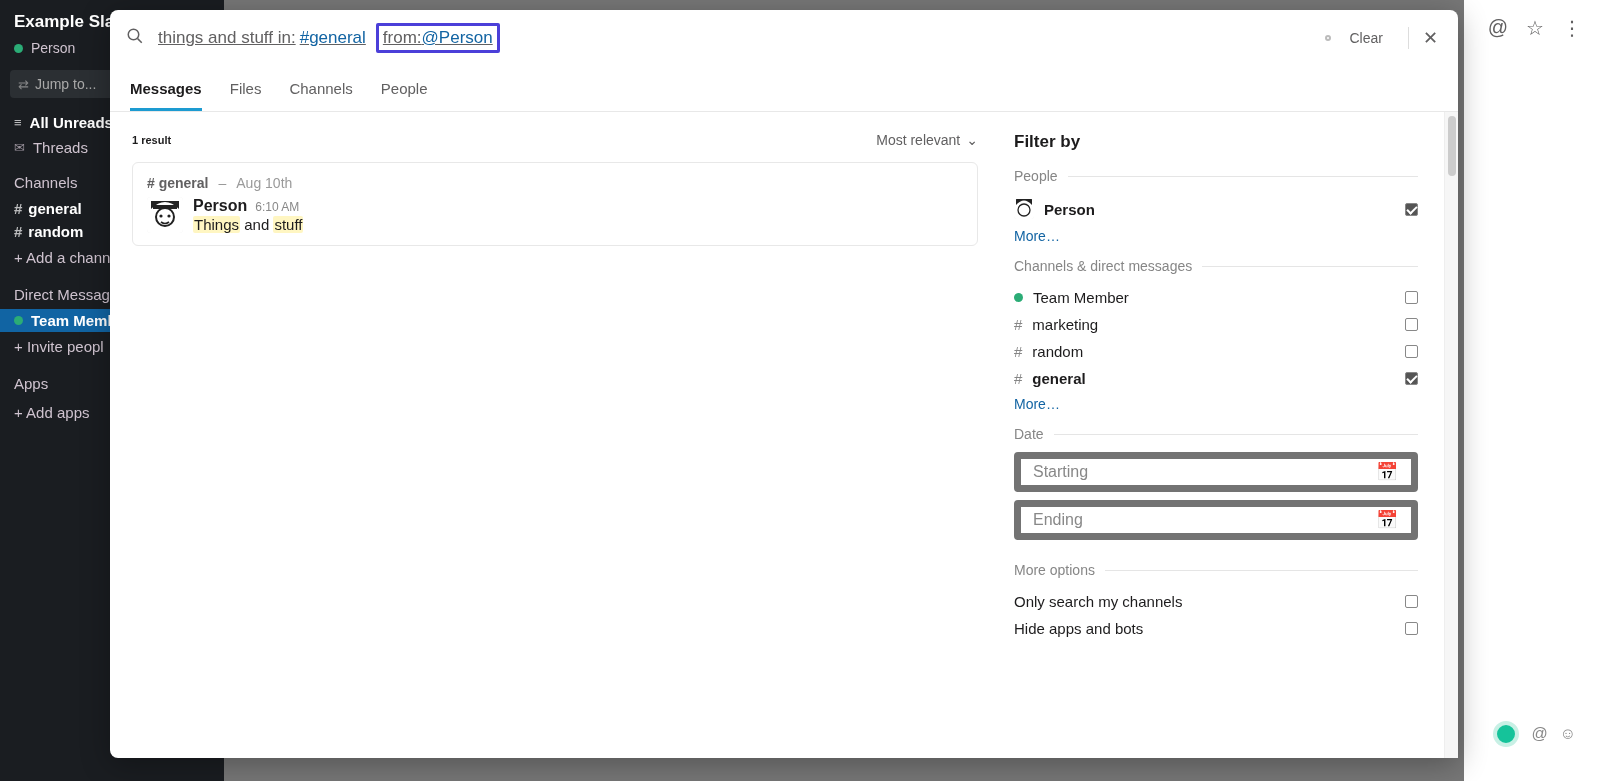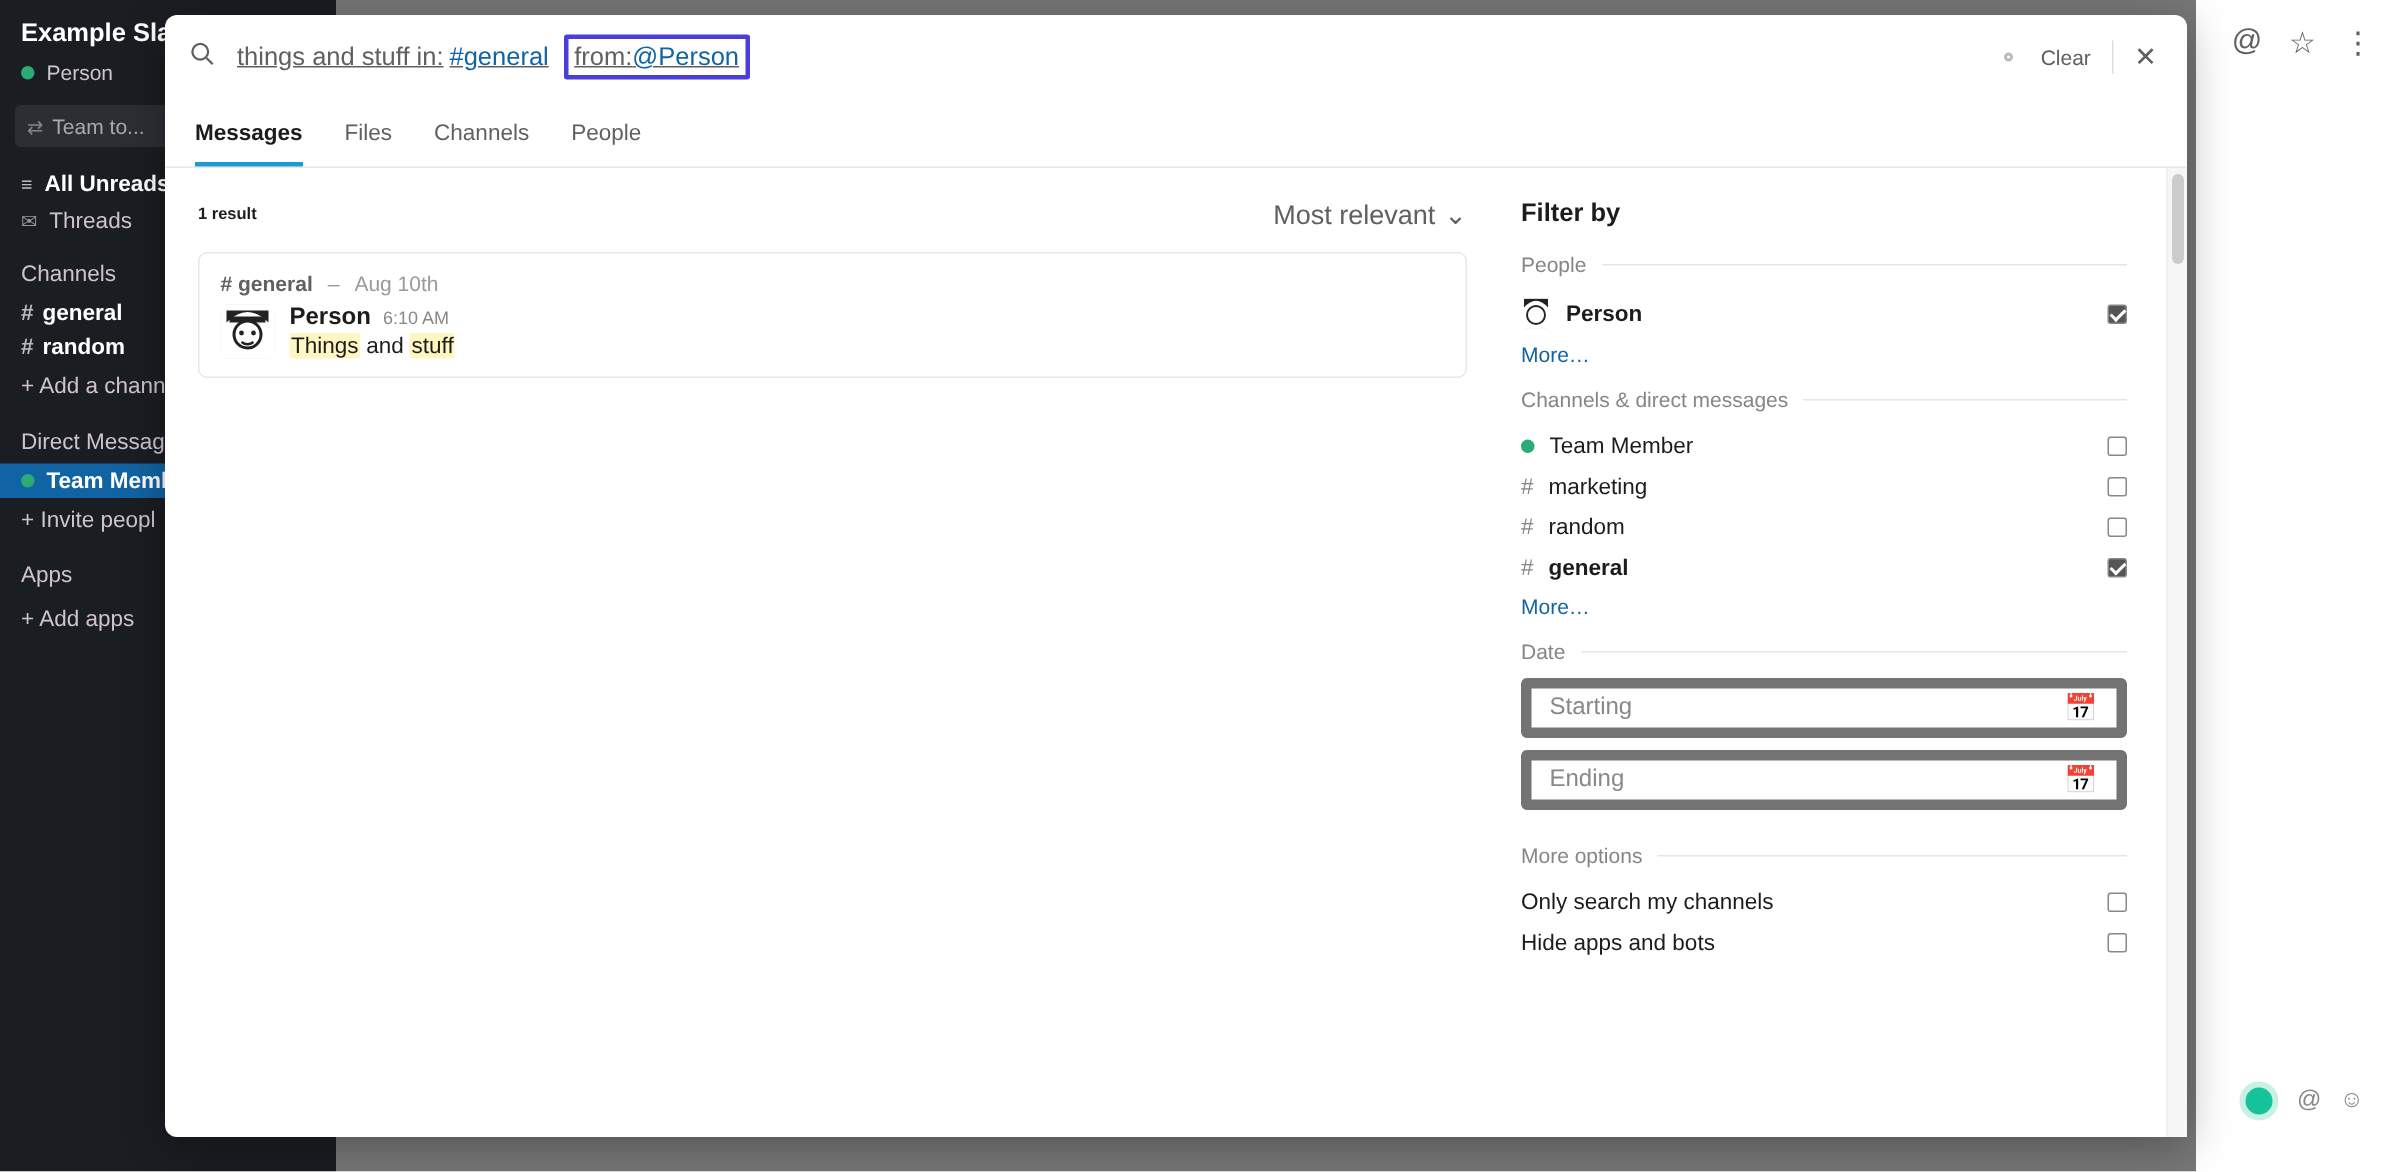--- a/index.html
+++ b/index.html
@@ -56,38 +56,38 @@
   .magnify { color: #616061; margin-right: 14px; }
   .query { flex: 1; font-size: 17px; color: #616061; display: flex; align-items: center; gap: 4px; text-decoration: underline; }
   .q-plain { color: #616061; }
   .q-token {
     border: 3px solid #4b3fd9; border-radius: 2px; padding: 0 4px;
     display: inline-flex; align-items: center; height: 30px;
   }
   .q-from-label { color: #616061; }
   .q-hl { color: #1264a3; }
   .loading-dot { width: 6px; height: 6px; border-radius: 50%; border: 2px solid #bbb; margin-right: 18px; }
-  .clear-link { color: #616061; font-size: 14px; margin-right: 14px; }
+  .clear-link { color: #616061; font-size: 14px; margin-right: 25px; }
   .divider-v { width: 1px; height: 22px; background: #ddd; margin-right: 10px; }
   .close-x { color: #616061; font-size: 18px; padding: 4px; }
   .tabs {
     display: flex; gap: 28px; padding: 0 20px; height: 52px; align-items: flex-end;
     border-bottom: 1px solid #e8e8e8;
   }
   .tab { padding-bottom: 14px; font-size: 15px; color: #616061; font-weight: 500; }
   .tab.active { color: #1d1c1d; font-weight: 700; border-bottom: 3px solid #1d9bd1; padding-bottom: 11px; }
   .content { flex: 1; display: flex; overflow: hidden; }
   .left-pane { flex: 1; padding: 20px 22px; position: relative; }
   .scrollbar-fake {
     width: 14px; background: #f6f6f6; border-left: 1px solid #eee;
   }
   .scroll-thumb { width: 8px; height: 60px; background: #ccc; border-radius: 4px; margin: 4px auto; }
   .results-head { display: flex; justify-content: space-between; align-items: center; margin-bottom: 14px; }
   .results-count { font-weight: 700; font-size: 11px; }
-  .sort { color: #616061; font-size: 18px; display: flex; align-items: center; gap: 6px; }
+  .sort { color: #616061; font-size: 14px; display: flex; align-items: center; gap: 6px; }
   .result-card {
     border: 1px solid #e8e8e8; border-radius: 6px; padding: 12px 14px;
   }
   .rc-head { display: flex; align-items: center; gap: 10px; font-size: 14px; margin-bottom: 6px; }
   .rc-chan { font-weight: 700; color: #616061; }
   .rc-date { color: #9a9a9a; }
   .rc-body { display: flex; gap: 10px; }
   .avatar {
     width: 36px; height: 36px; border-radius: 4px; background: #eee;
     display: flex; align-items: center; justify-content: center; overflow: hidden;
@@ -146,21 +146,21 @@
 <body>
 
 <div class="sidebar">
   <div class="ws-title">Example Sla</div>
   <div class="ws-status">
     <span class="dot"></span>
     <span>Person</span>
   </div>
   <div class="jump">
     <span class="side-icon">⇄</span>
-    <span>Team to...</span>
+    <span>Jump to...</span>
   </div>
   <div class="side-item bold">
     <span class="side-icon">≡</span>
     <span>All Unreads</span>
   </div>
   <div class="side-item">
     <span class="side-icon">✉</span>
     <span>Threads</span>
   </div>
   <div class="side-head">Channels</div>

